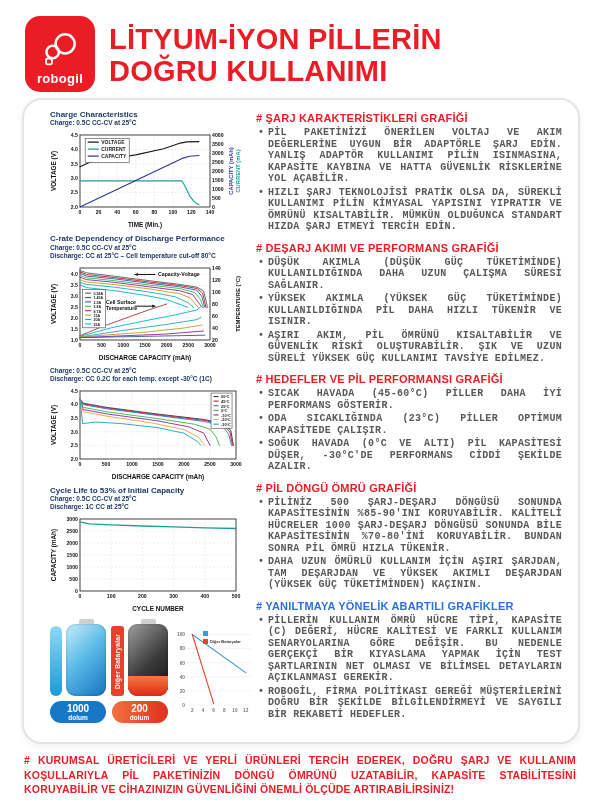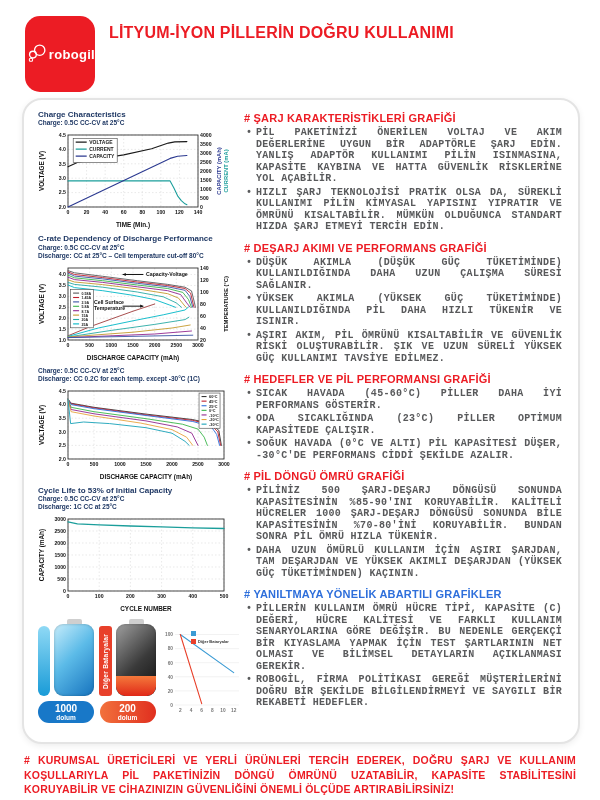--- a/index.html
+++ b/index.html
@@ -4,30 +4,30 @@
 <style>
   :root{
     --red:#EC1C24; --blue:#2E6FDB; --body:#58595B; --navy:#1F3864;
   }
   *{margin:0;padding:0;box-sizing:border-box;}
   html,body{width:600px;height:800px;overflow:hidden;background:#fff;
     font-family:"Liberation Sans",sans-serif;}
   
   .header{display:flex;align-items:flex-start;padding:16px 20px 0 25px;height:96px;}
   .logo{width:70px;height:76px;background:var(--red);border-radius:15px;
-    display:flex;align-items:center;justify-content:flex-end;
-    padding-bottom:0;flex:0 0 auto;}
+    display:flex;flex-direction:column;align-items:center;justify-content:flex-end;
+    padding-bottom:6px;flex:0 0 auto;}
   .logo svg{display:block;margin-bottom:2px;}
   .logo-text{color:#fff;font-weight:bold;font-size:13px;letter-spacing:.3px;}
-  .title{color:var(--red);font-weight:800;font-size:16px;line-height:1.1;
+  .title{color:var(--red);font-weight:800;font-size:29px;line-height:1.1;
     letter-spacing:.2px;margin-left:14px;margin-top:8px;width:430px;}
   
   .card{margin:2px 20px 0 22px;width:558px;height:646px;background:#fff;
     border:2px solid #E4E4E4;border-radius:20px;box-shadow:0 2px 6px rgba(0,0,0,.07);
-    display:flex;overflow:hidden;}
+    display:flex;overflow:hidden;padding-left:12px;}
   .col-charts{width:214px;flex:0 0 auto;padding:10px 4px 0 14px;}
   .col-text{flex:1;padding:12px 16px 0 6px;}
   
   .chart-block{margin-bottom:5px;}
   .chart-title{color:var(--navy);font-weight:bold;font-size:8px;line-height:1.15;}
   .chart-sub{color:var(--navy);font-weight:600;font-size:6.5px;line-height:1.25;}
   .chart-holder{margin-top:2px;}
   .chart-holder svg{display:block;}
   
   .section{margin-bottom:9px;}

